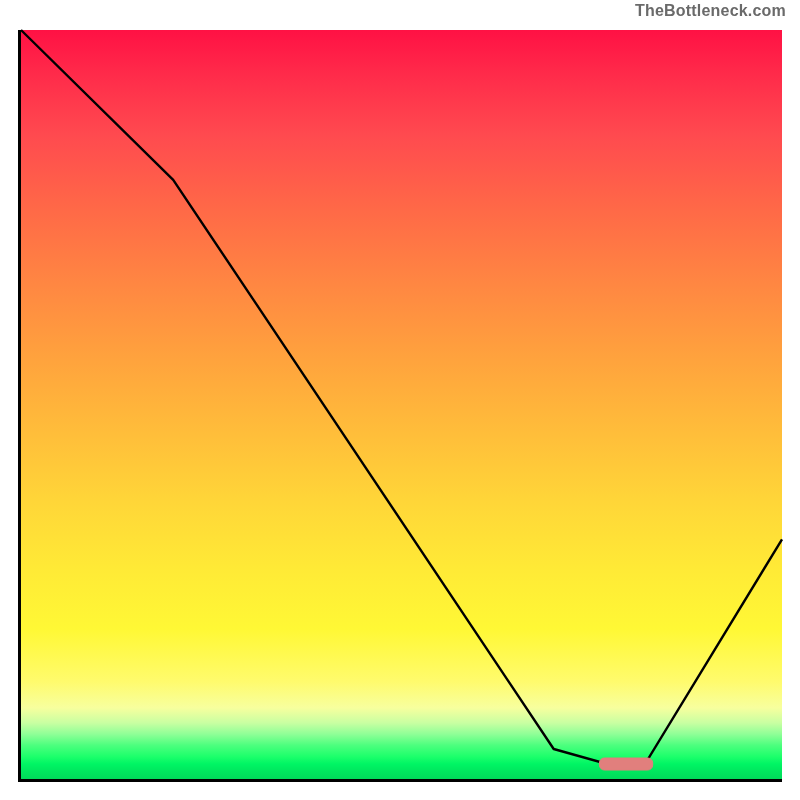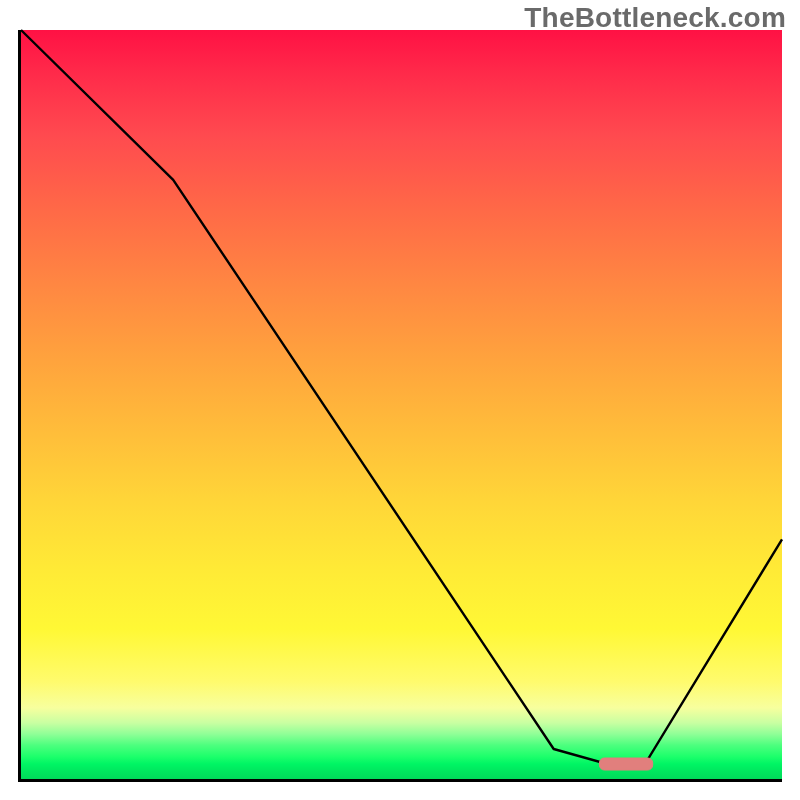--- a/index.html
+++ b/index.html
@@ -12,21 +12,21 @@
   }
   .container {
     position: relative;
     width: 800px;
     height: 800px;
   }
   .watermark {
     position: absolute;
     top: 2px;
     right: 14px;
-    font-size: 28px;
+    font-size: 16px;
     font-weight: 600;
     color: #6a6a6a;
     letter-spacing: 0.2px;
   }
   .plot-frame {
     position: absolute;
     left: 18px;
     top: 30px;
     width: 764px;
     height: 752px;

